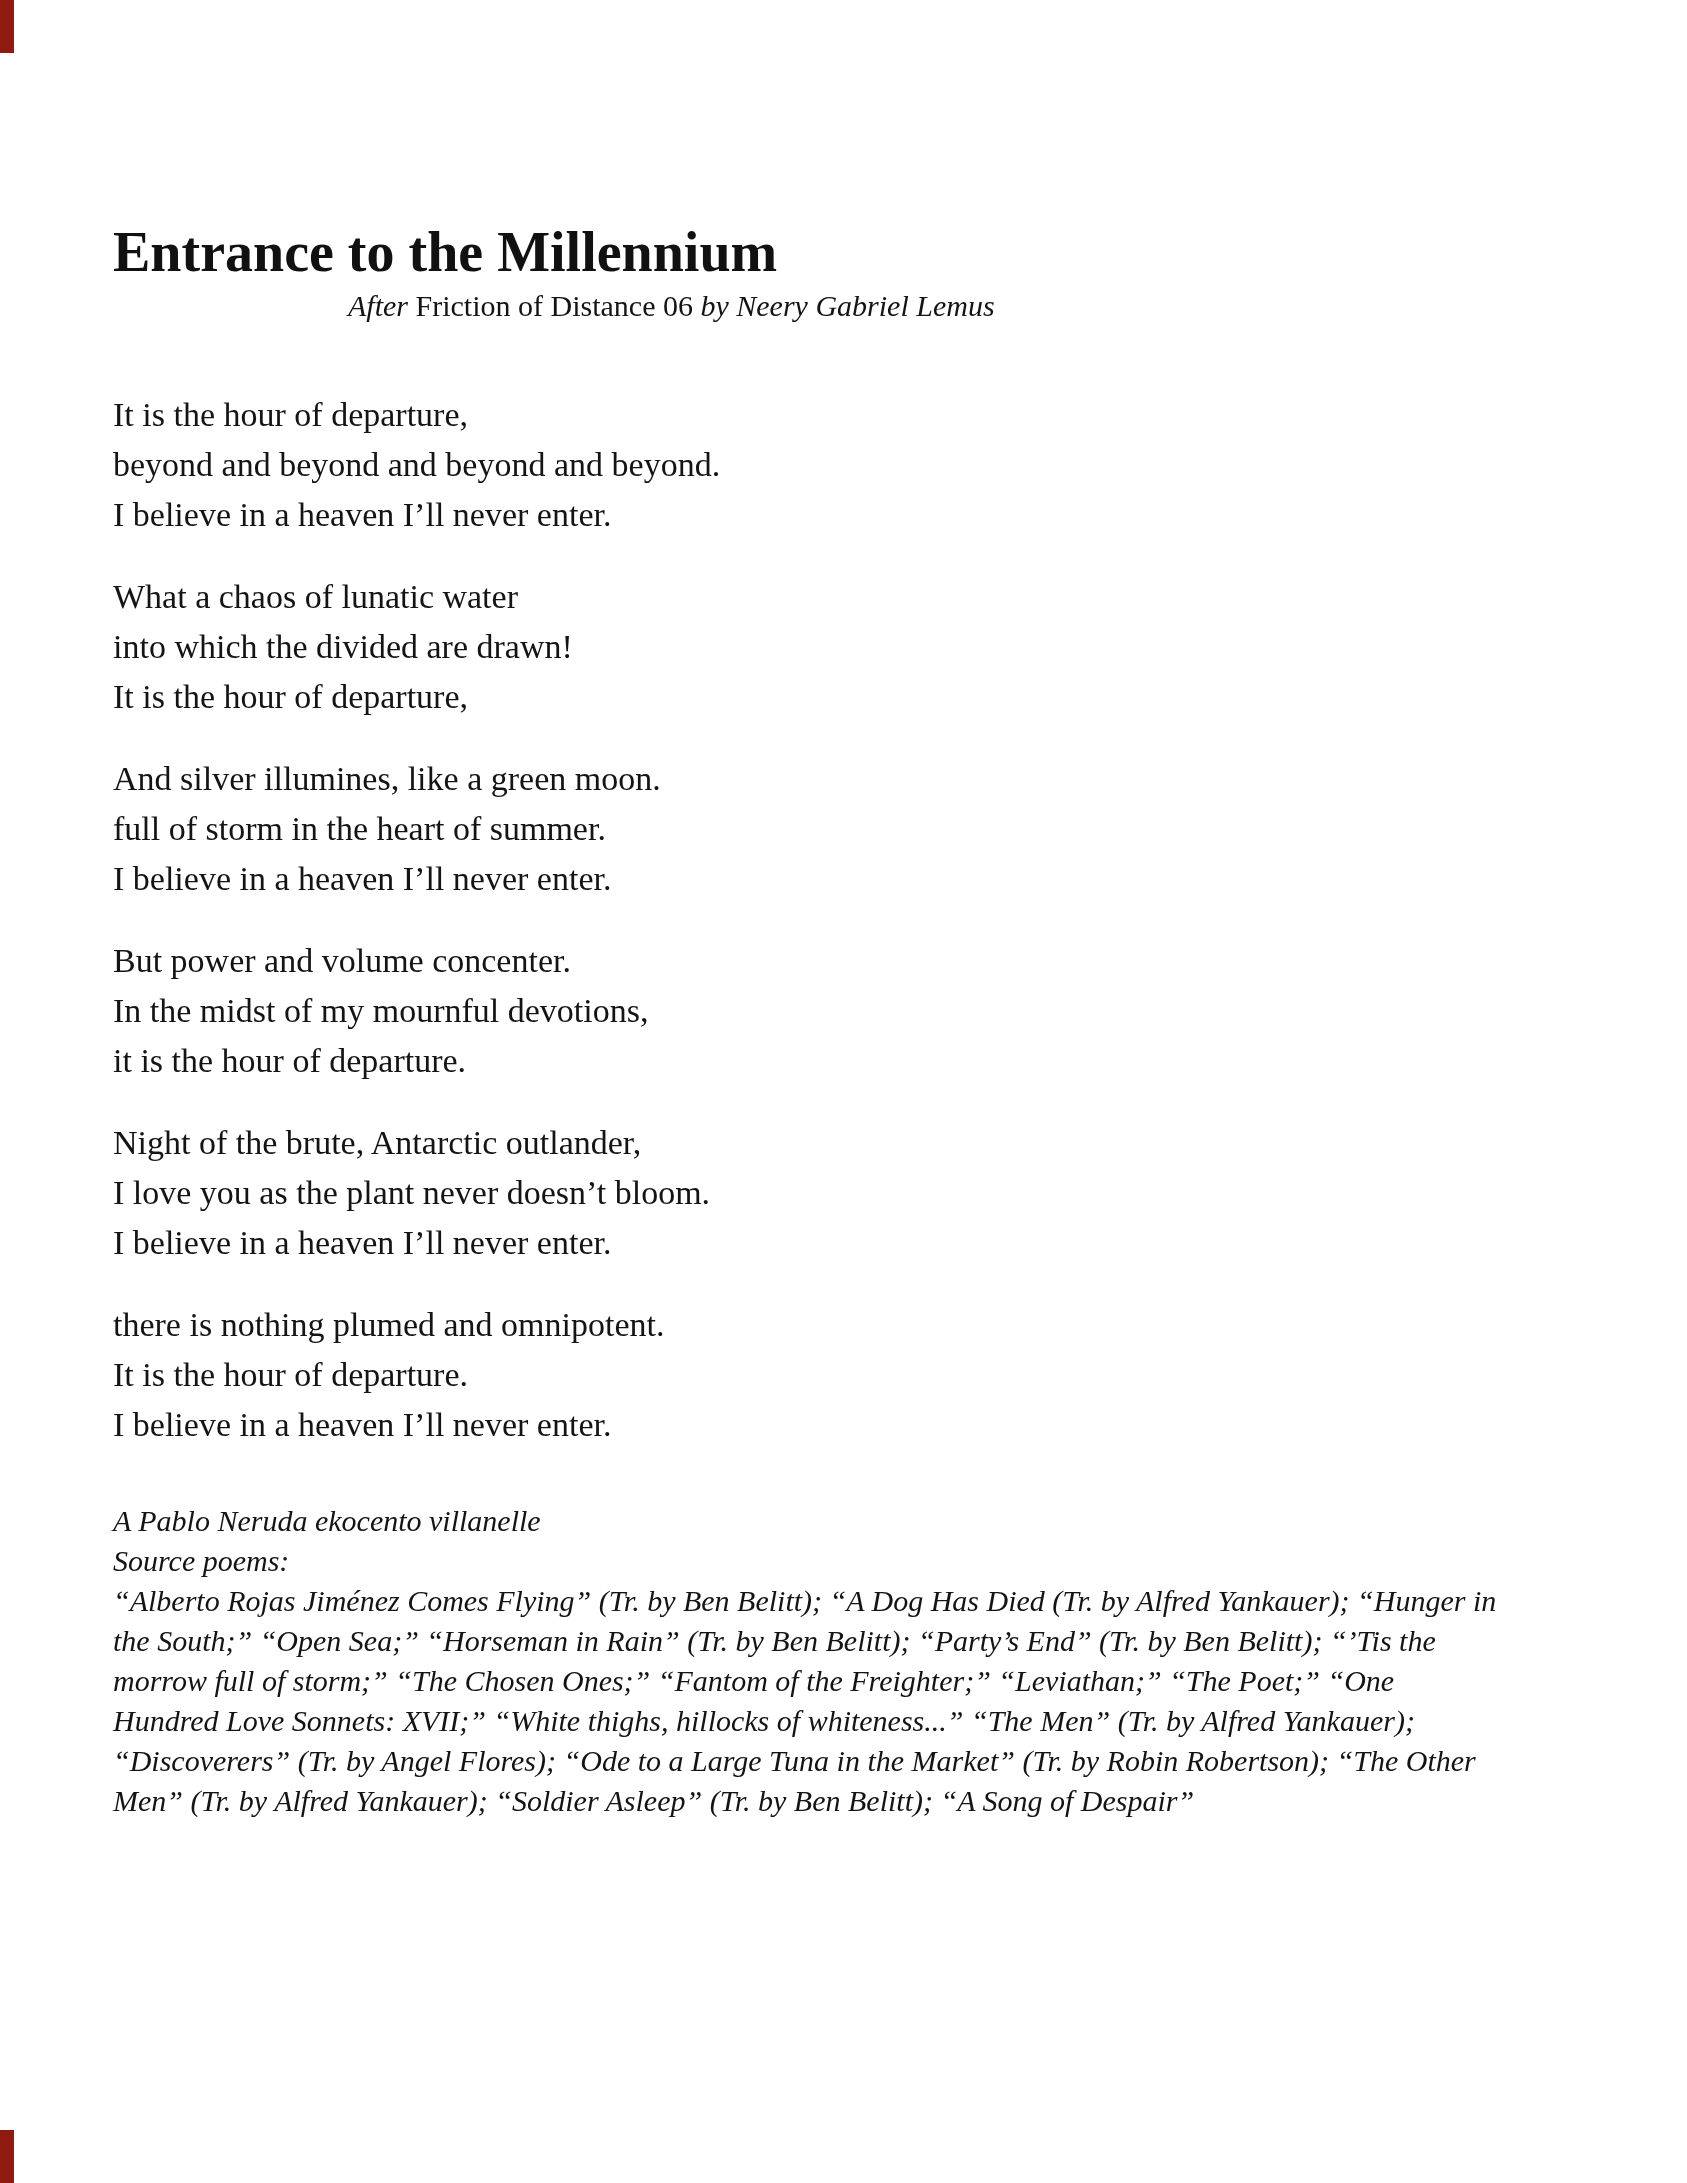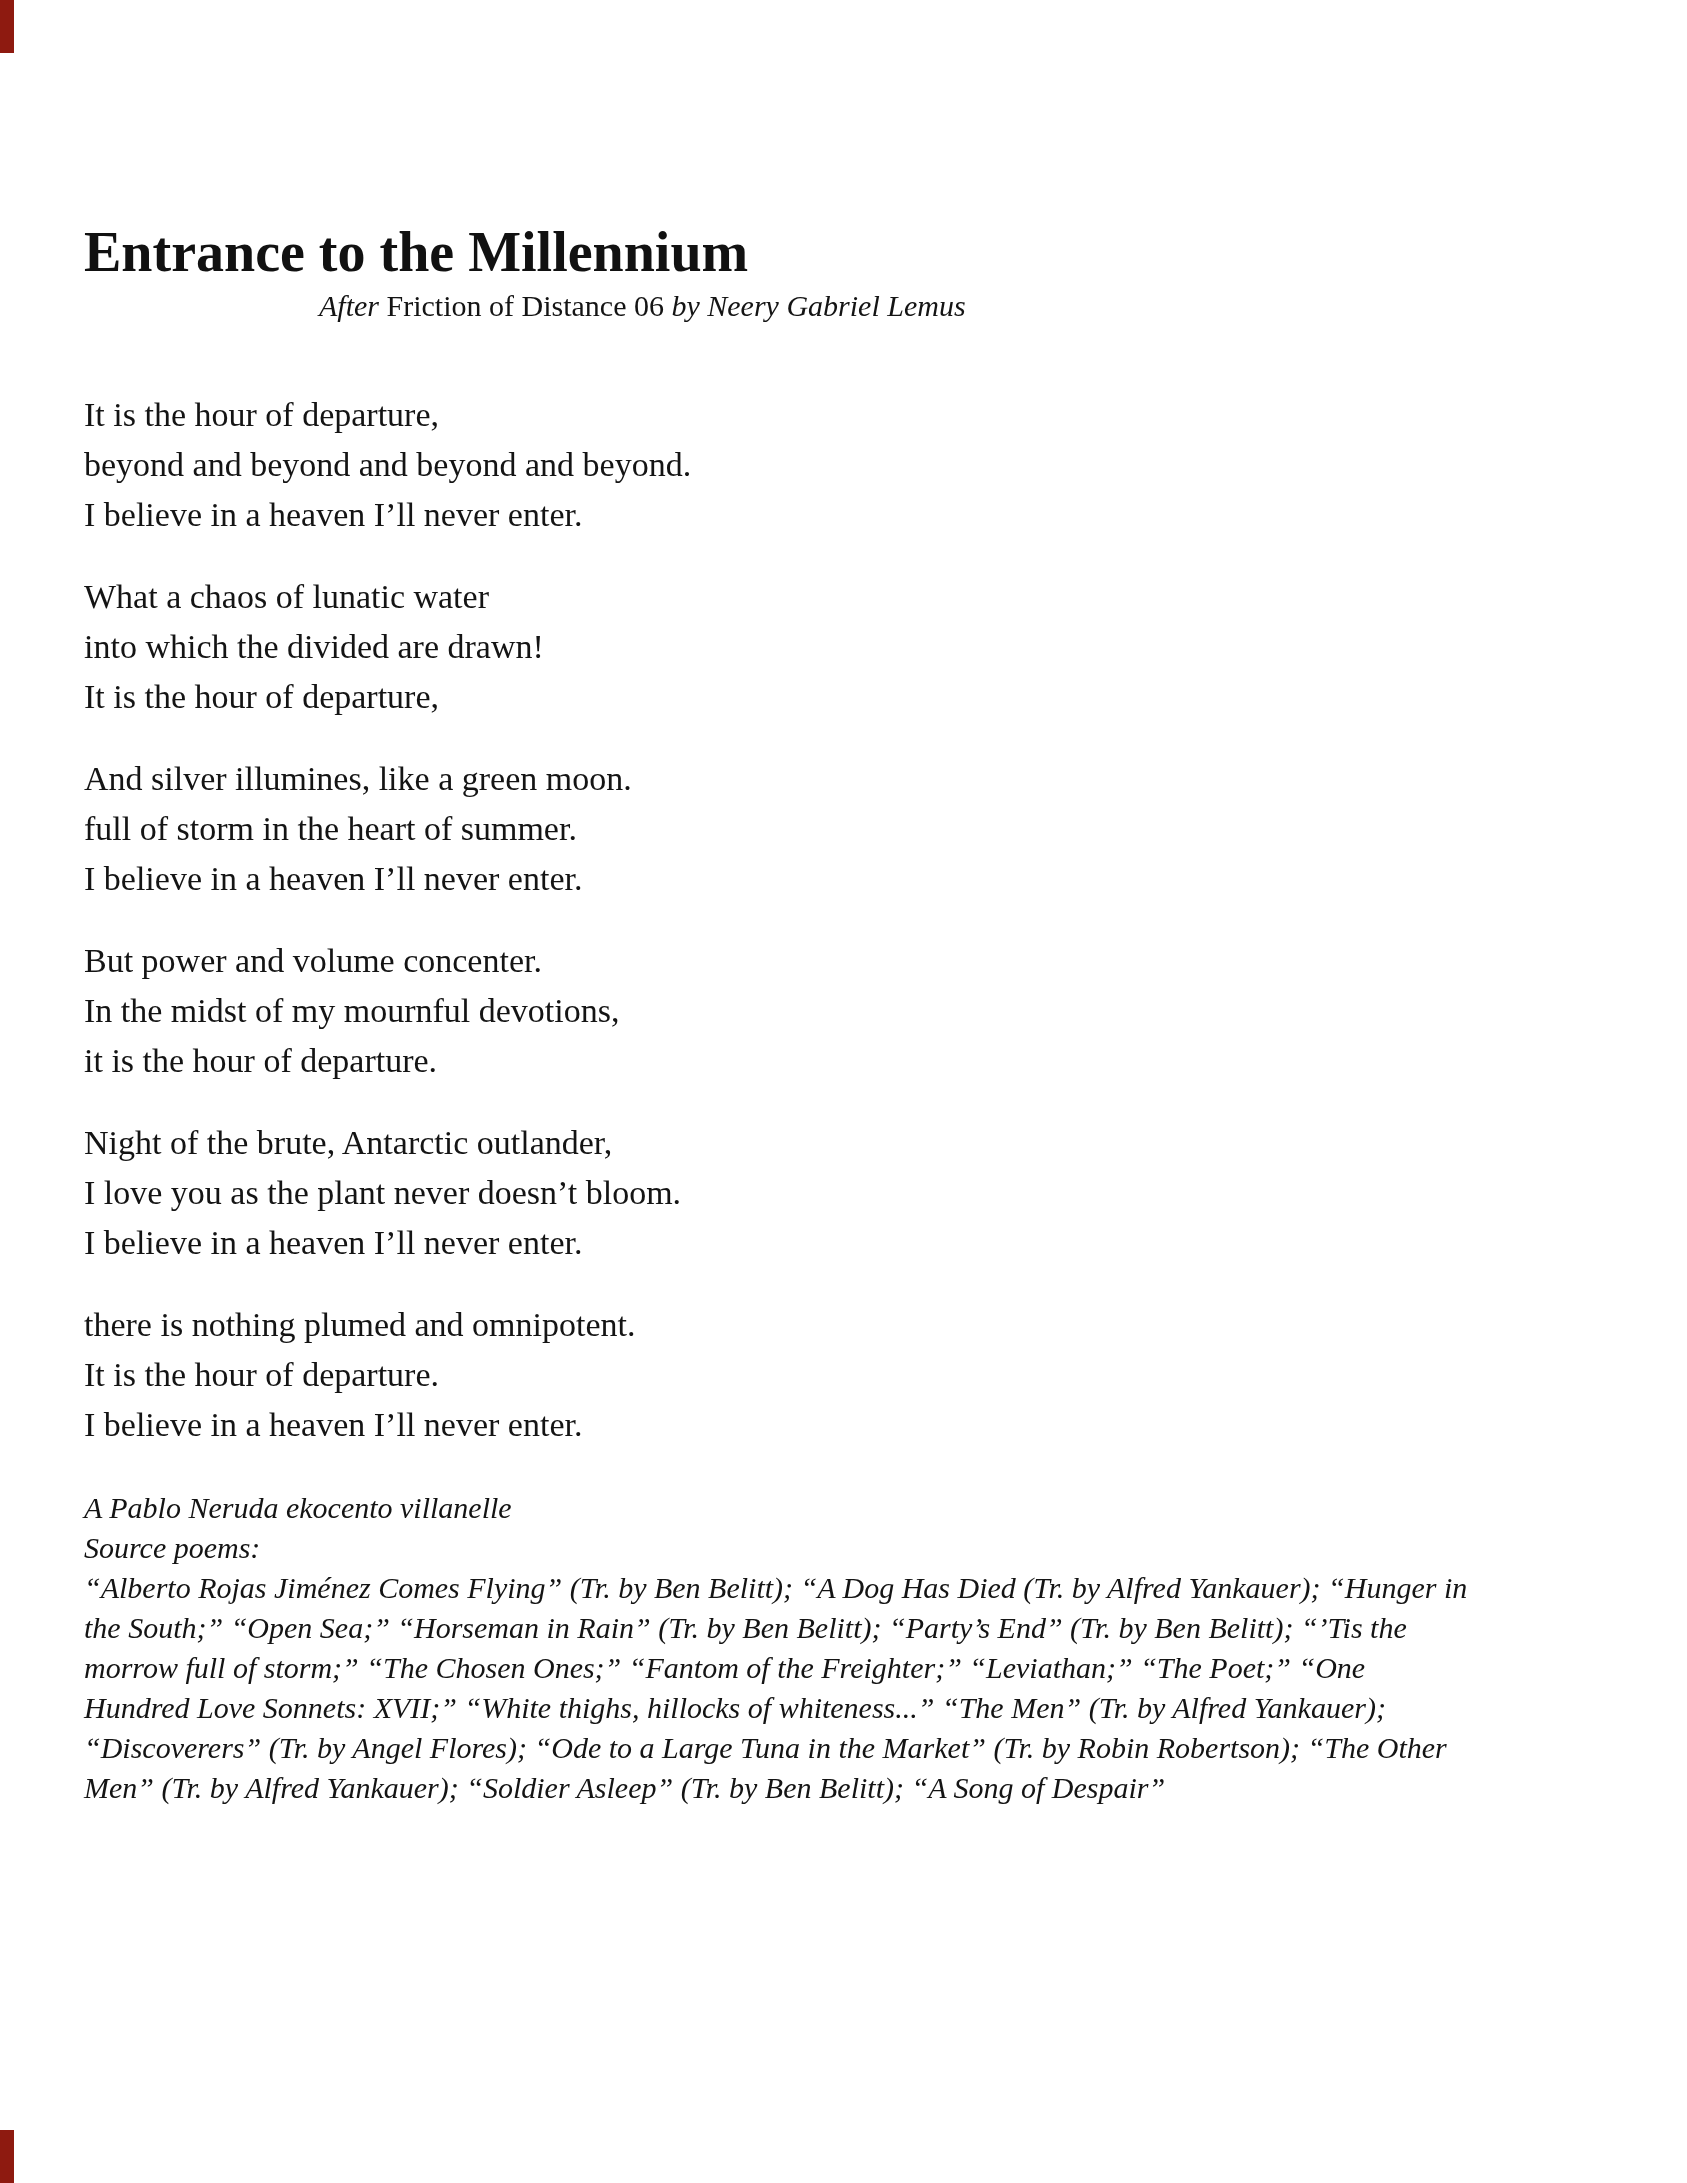--- a/index.html
+++ b/index.html
@@ -23,21 +23,21 @@
   .artifact {
     position: absolute;
     left: 0;
     width: 14px;
     height: 53px;
     background: #8e1a10;
   }
   .artifact.top { top: 0; }
   .artifact.bottom { bottom: 0; }
   .content {
-    padding: 222px 99px 0 84px;
+    padding: 222px 99px 0 113px;
   }
   h1.title {
     margin: 0;
     font-weight: bold;
     font-size: 56px;
     line-height: 1.08;
     color: #111111;
   }
   .subtitle {
     margin: 5.3px 0 0 235px;
@@ -52,21 +52,21 @@
     font-size: 34px;
     line-height: 50px;
   }
   .stanza {
     margin: 0 0 32px 0;
   }
   .poem-line {
     white-space: pre;
   }
   .footnote {
-    margin-top: 38px;
+    margin-top: 51px;
     font-style: italic;
     font-size: 30px;
     line-height: 40px;
     max-width: 1393px;
     color: #141414;
   }
   .footnote p { margin: 0; }
 </style>
 </head>
 <body>

